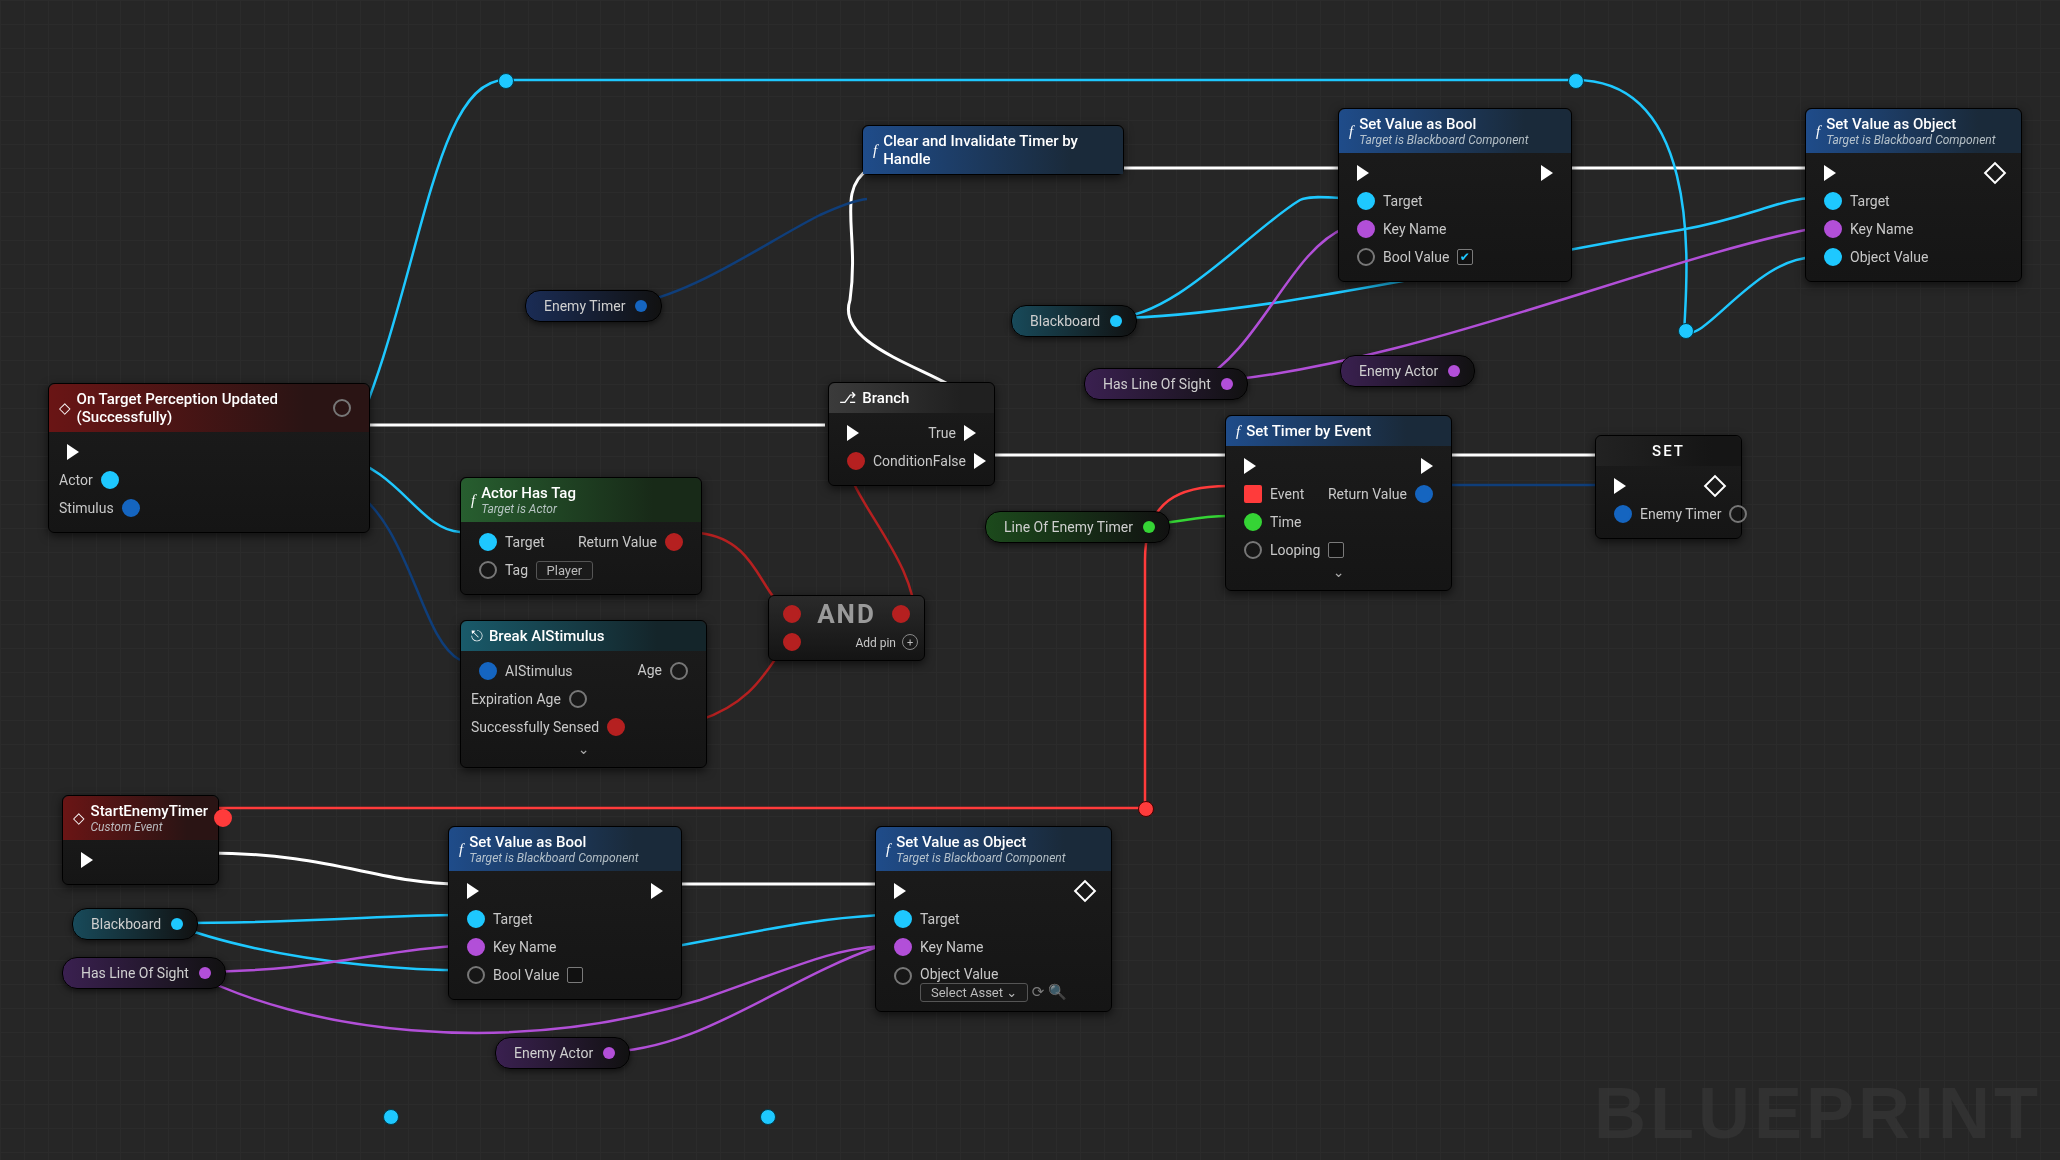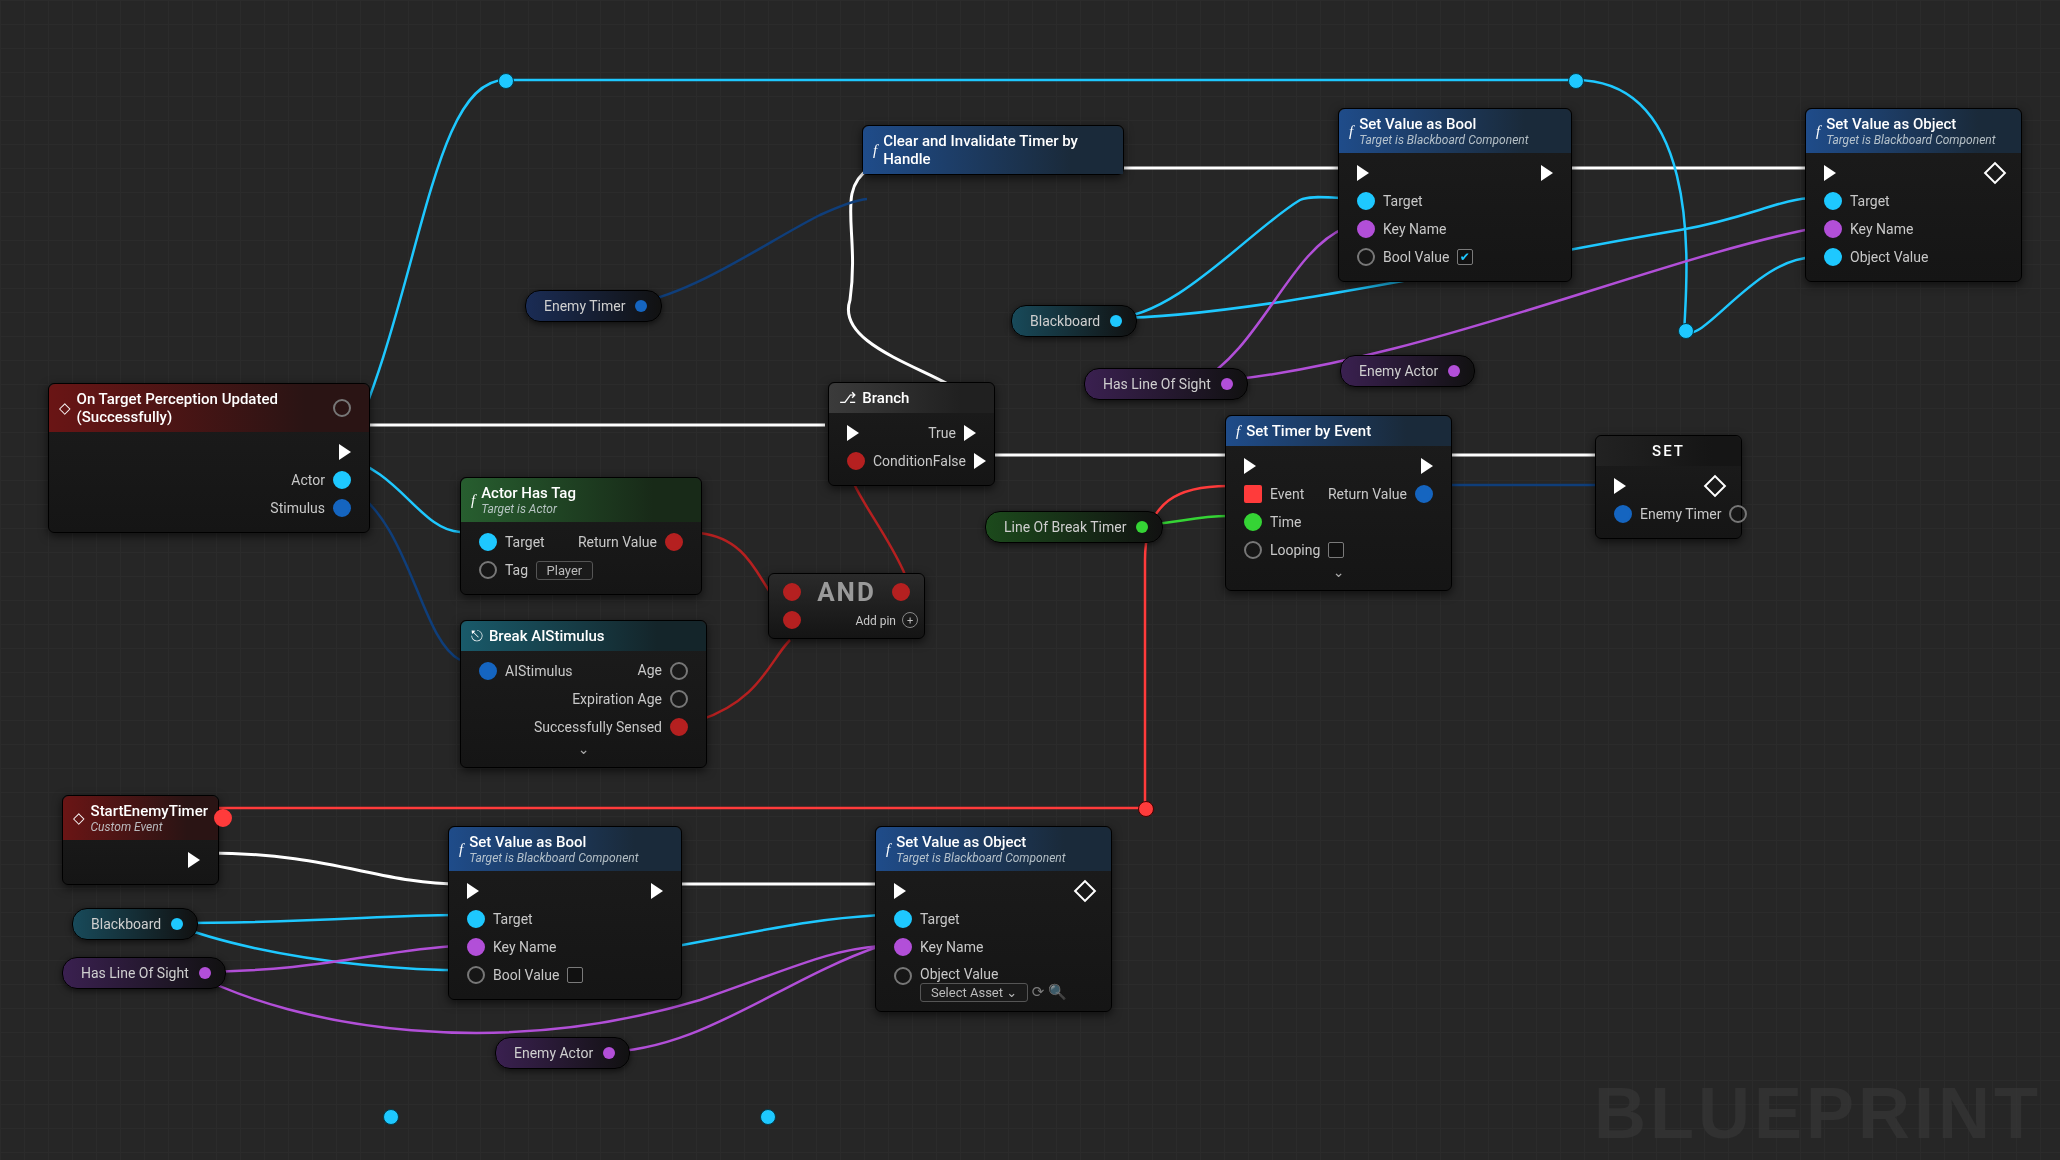--- a/index.html
+++ b/index.html
@@ -17,21 +17,21 @@
   .hdr{display:flex;align-items:center;gap:6px;padding:6px 10px;border-radius:6px 6px 0 0;font-size:15px;color:#fff;font-weight:500}
   .hdr .sub{font-size:12px;font-style:italic;color:#cfd8dc;opacity:.85;display:block;font-weight:400}
   .hdr.red   {background:linear-gradient(90deg,#6a1515 0%,#2a1414 80%)}
   .hdr.blue  {background:linear-gradient(90deg,#1f4c8a 0%,#1a2a3a 80%)}
   .hdr.teal  {background:linear-gradient(90deg,#195a6a 0%,#14252a 80%)}
   .hdr.green {background:linear-gradient(90deg,#275e2f 0%,#182a18 80%)}
   .hdr.gray  {background:linear-gradient(90deg,#3b3b3b 0%,#202020 80%)}
   .hdr.dark  {background:linear-gradient(90deg,#222 0%,#151515 80%)}
   .body{padding:6px 10px 10px 10px}
   .row{display:flex;align-items:center;height:28px}
-  .row.right{justify-content:flex-end}
+  .row.right{justify-content:flex-start}
   .row.split{justify-content:space-between}
   .lbl{font-size:14px;color:#c8c8c8;white-space:nowrap}
   .pin{width:14px;height:14px;border-radius:50%;display:inline-block;border:2px solid #777;margin:0 8px;flex:0 0 auto}
   .pin.full{background:currentColor;border-color:currentColor}
   .pin.hollow{background:transparent}
   .c-obj {color:#1ec8ff}
   .c-struct{color:#1565c0}
   .c-bool{color:#b52020}
   .c-name{color:#b24fd8}
   .c-float{color:#35d435}
@@ -168,21 +168,21 @@
         <span class="pin c-float hollow"></span>
       </div>
     <div class="row right">
         <span class="lbl">Successfully Sensed</span>
         <span class="pin c-bool full"></span>
       </div>
     <div class="chev">⌄</div>
   </div>
 </div>
 
-<div class="node" style="left:768px;top:573px;width:155px;background:linear-gradient(#2a2a2a,#141414)">
+<div class="node" style="left:768px;top:595px;width:155px;background:linear-gradient(#2a2a2a,#141414)">
   <div class="body" style="padding:4px 6px">
     <div class="row split">
         <span class="pin c-bool full"></span>
       <span style="font-size:26px;font-weight:700;color:#9a9a9a;letter-spacing:2px">AND</span>
       <span class="pin c-bool full"></span>
       </div>
     <div class="row split">
         <span class="pin c-bool full"></span>
       <span style="display:flex;align-items:flex-end">
           <span class="lbl" style="font-size:12px">Add pin</span>
@@ -393,21 +393,21 @@
   </div>
 <div class="pill name" style="left:1084px;top:368px">
     <span>Has Line Of Sight</span>
     <span class="pp"></span>
   </div>
 <div class="pill name" style="left:1340px;top:355px">
     <span>Enemy Actor</span>
     <span class="pp"></span>
   </div>
 <div class="pill float" style="left:985px;top:511px">
-    <span>Line Of Break Timer</span>
+    <span>Line Of Enemy Timer</span>
     <span class="pp"></span>
   </div>
 <div class="pill obj" style="left:72px;top:908px">
     <span>Blackboard</span>
     <span class="pp"></span>
   </div>
 <div class="pill name" style="left:62px;top:957px">
     <span>Has Line Of Sight</span>
     <span class="pp"></span>
   </div>

